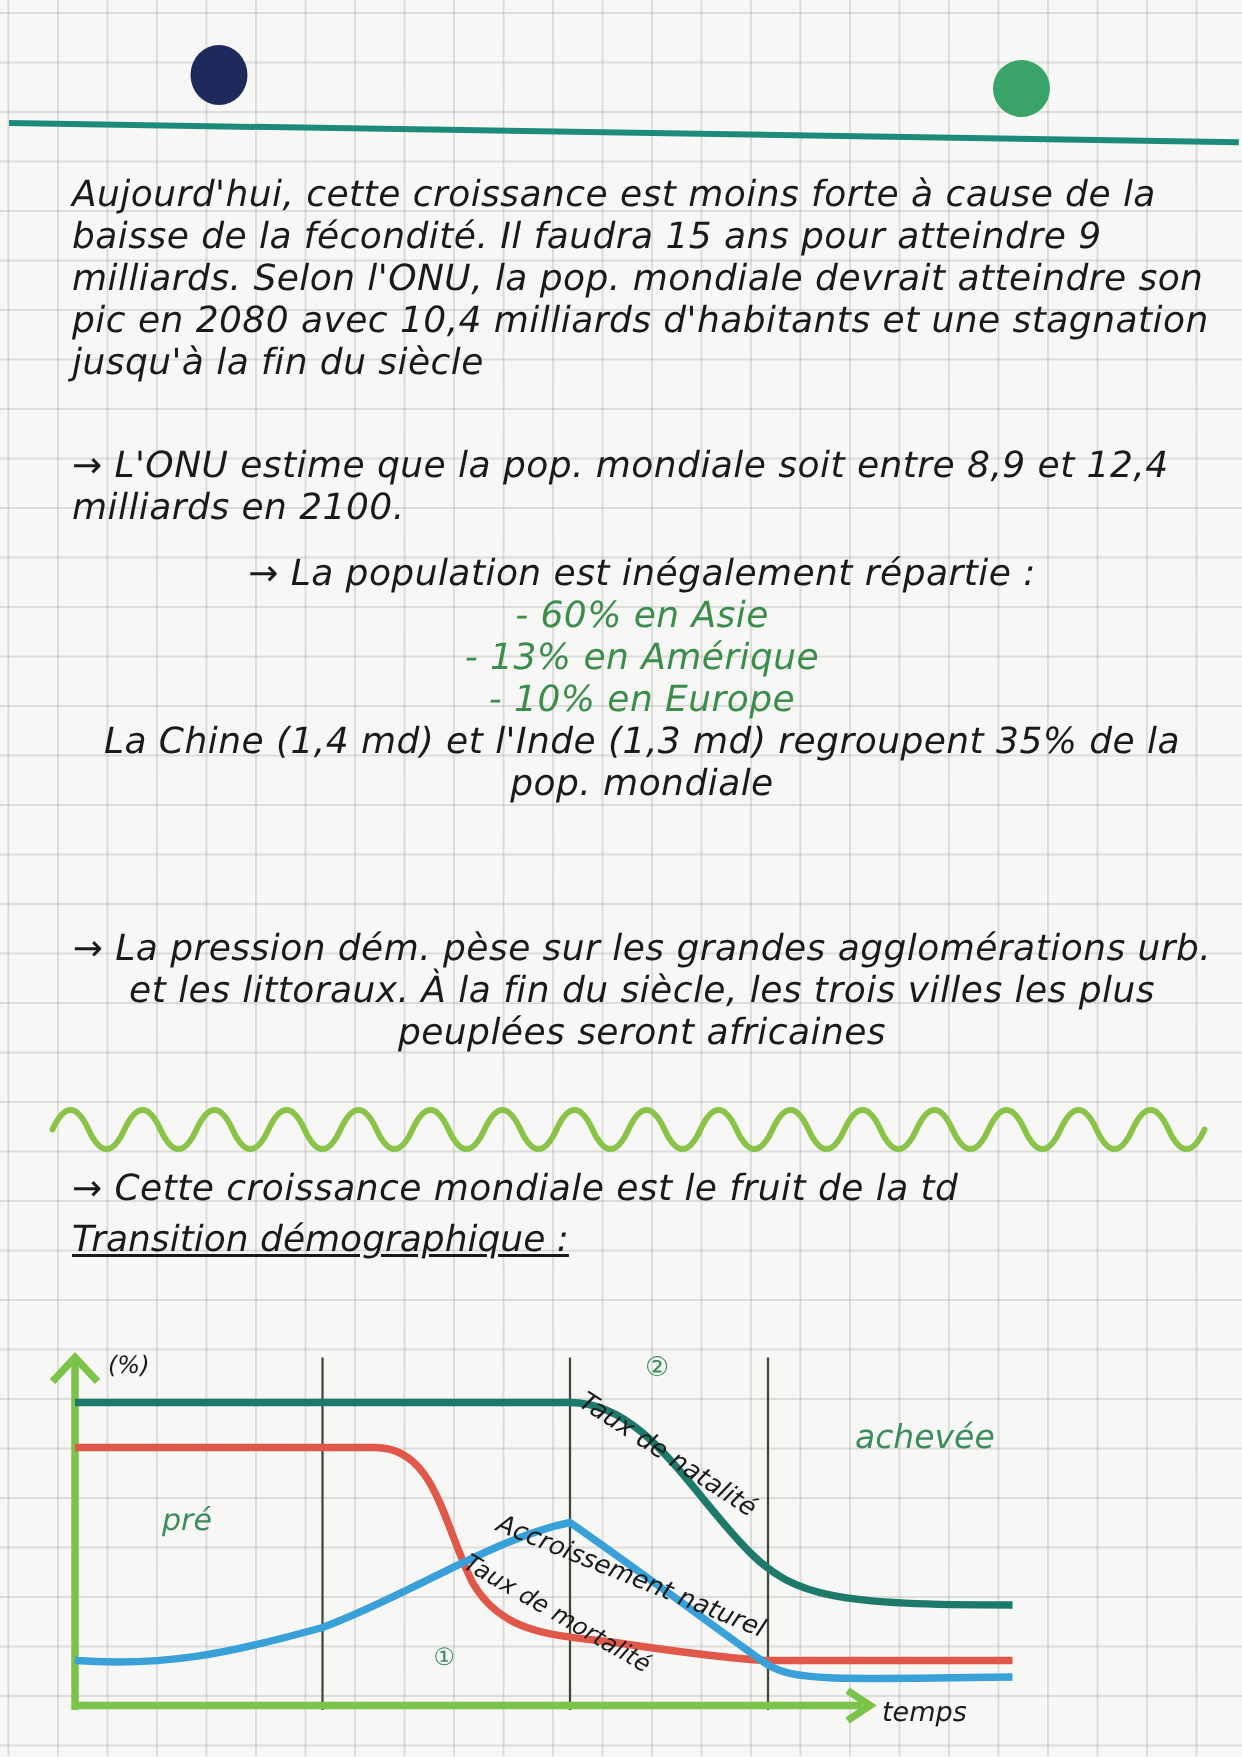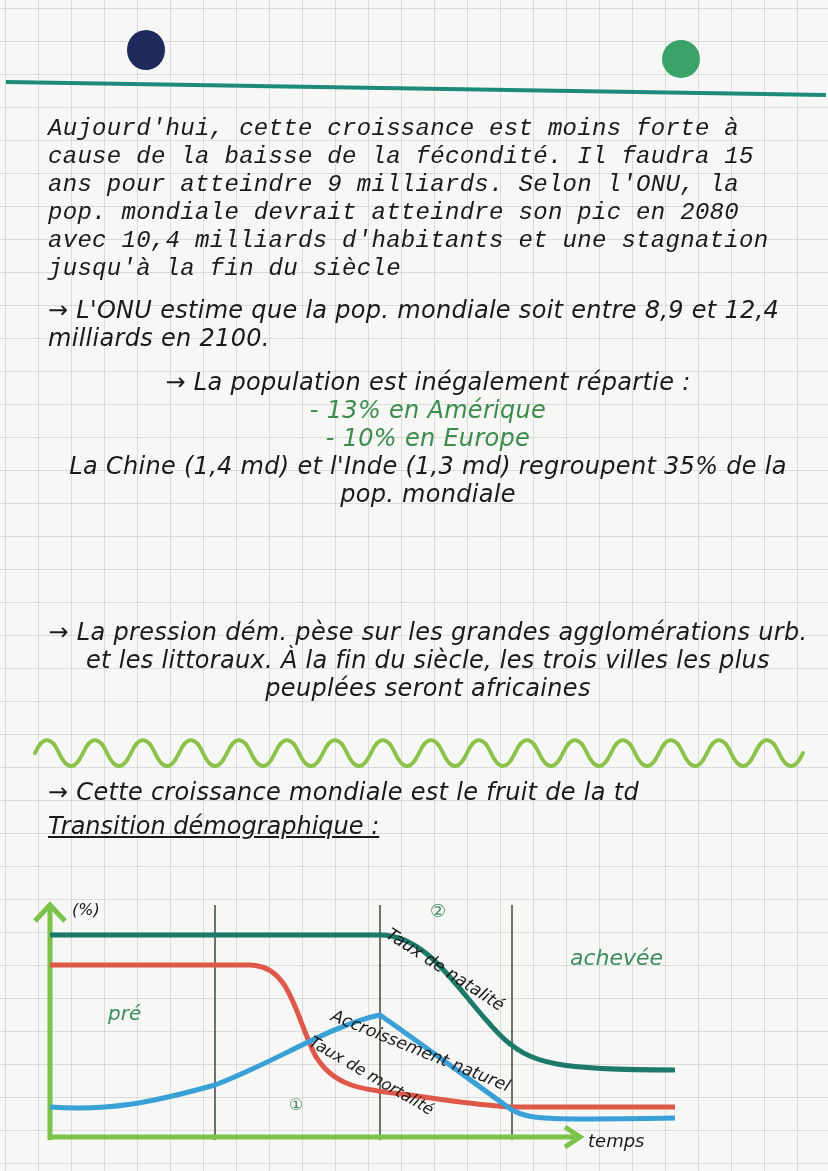--- a/index.html
+++ b/index.html
@@ -16,41 +16,42 @@
     }
     .hole { position: absolute; border-radius: 50%; }
     #hole-left { left: 127px; top: 30px; width: 38px; height: 40px; background: #1f2a5c; }
     #hole-right { left: 662px; top: 40px; width: 38px; height: 38px; background: #3aa468; }
     #margin-line {
       position: absolute; left: 6px; top: 80px; width: 820px; height: 4px;
       background: #1e8a7a; transform: rotate(0.9deg); transform-origin: left center;
     }
     .text { position: absolute; left: 48px; font-size: 24px; line-height: 28px; letter-spacing: 0.3px; font-style: italic; }
     .green { color: #3c8c4c; }
-    #para1 { top: 115px; width: 760px; font-family: Liberation Mono, monospace; }
+    #para1 { top: 115px; width: 760px; }
     #para2 { top: 296px; width: 760px; }
     #para3 { top: 368px; width: 760px; text-align: center; }
     #para4 { top: 618px; width: 760px; text-align: center; }
     #para5 { top: 778px; width: 760px; }
     #diagram-title { position: absolute; left: 48px; top: 812px; font-size: 24px; font-style: italic; text-decoration: underline; }
     #wave { position: absolute; left: 30px; top: 725px; }
     #diagram { position: absolute; left: 30px; top: 885px; }
   </style>
 </head>
 <body>
 
 <div id="hole-left" class="hole"></div>
 <div id="hole-right" class="hole"></div>
 <div id="margin-line"></div>
 
 <div id="para1" class="text">Aujourd'hui, cette croissance est moins forte à cause de la baisse de la fécondité. Il faudra 15 ans pour atteindre 9 milliards. Selon l'ONU, la pop. mondiale devrait atteindre son pic en 2080 avec 10,4 milliards d'habitants et une stagnation jusqu'à la fin du siècle</div>
 <div id="para2" class="text">→ L'ONU estime que la pop. mondiale soit entre 8,9 et 12,4 milliards en 2100.</div>
 
 <div id="para3" class="text">
   <div>→ La population est inégalement répartie :</div>
+  <div class="green">- 60% en Asie</div>
   <div class="green">- 13% en Amérique</div>
   <div class="green">- 10% en Europe</div>
   <div>La Chine (1,4 md) et l'Inde (1,3 md) regroupent 35% de la pop. mondiale</div>
 </div>
 
 <div id="para4" class="text">→ La pression dém. pèse sur les grandes agglomérations urb. et les littoraux. À la fin du siècle, les trois villes les plus peuplées seront africaines</div>
 
 <svg id="wave" width="790" height="50">
   <path d="M5,28 q12,-26 24,0 t24,0 t24,0 t24,0 t24,0 t24,0 t24,0 t24,0 t24,0 t24,0 t24,0 t24,0 t24,0 t24,0 t24,0 t24,0 t24,0 t24,0 t24,0 t24,0 t24,0 t24,0 t24,0 t24,0 t24,0 t24,0 t24,0 t24,0 t24,0 t24,0 t24,0 t24,0" fill="none" stroke="#8bc24a" stroke-width="4" stroke-linecap="round"></path>
 </svg>

